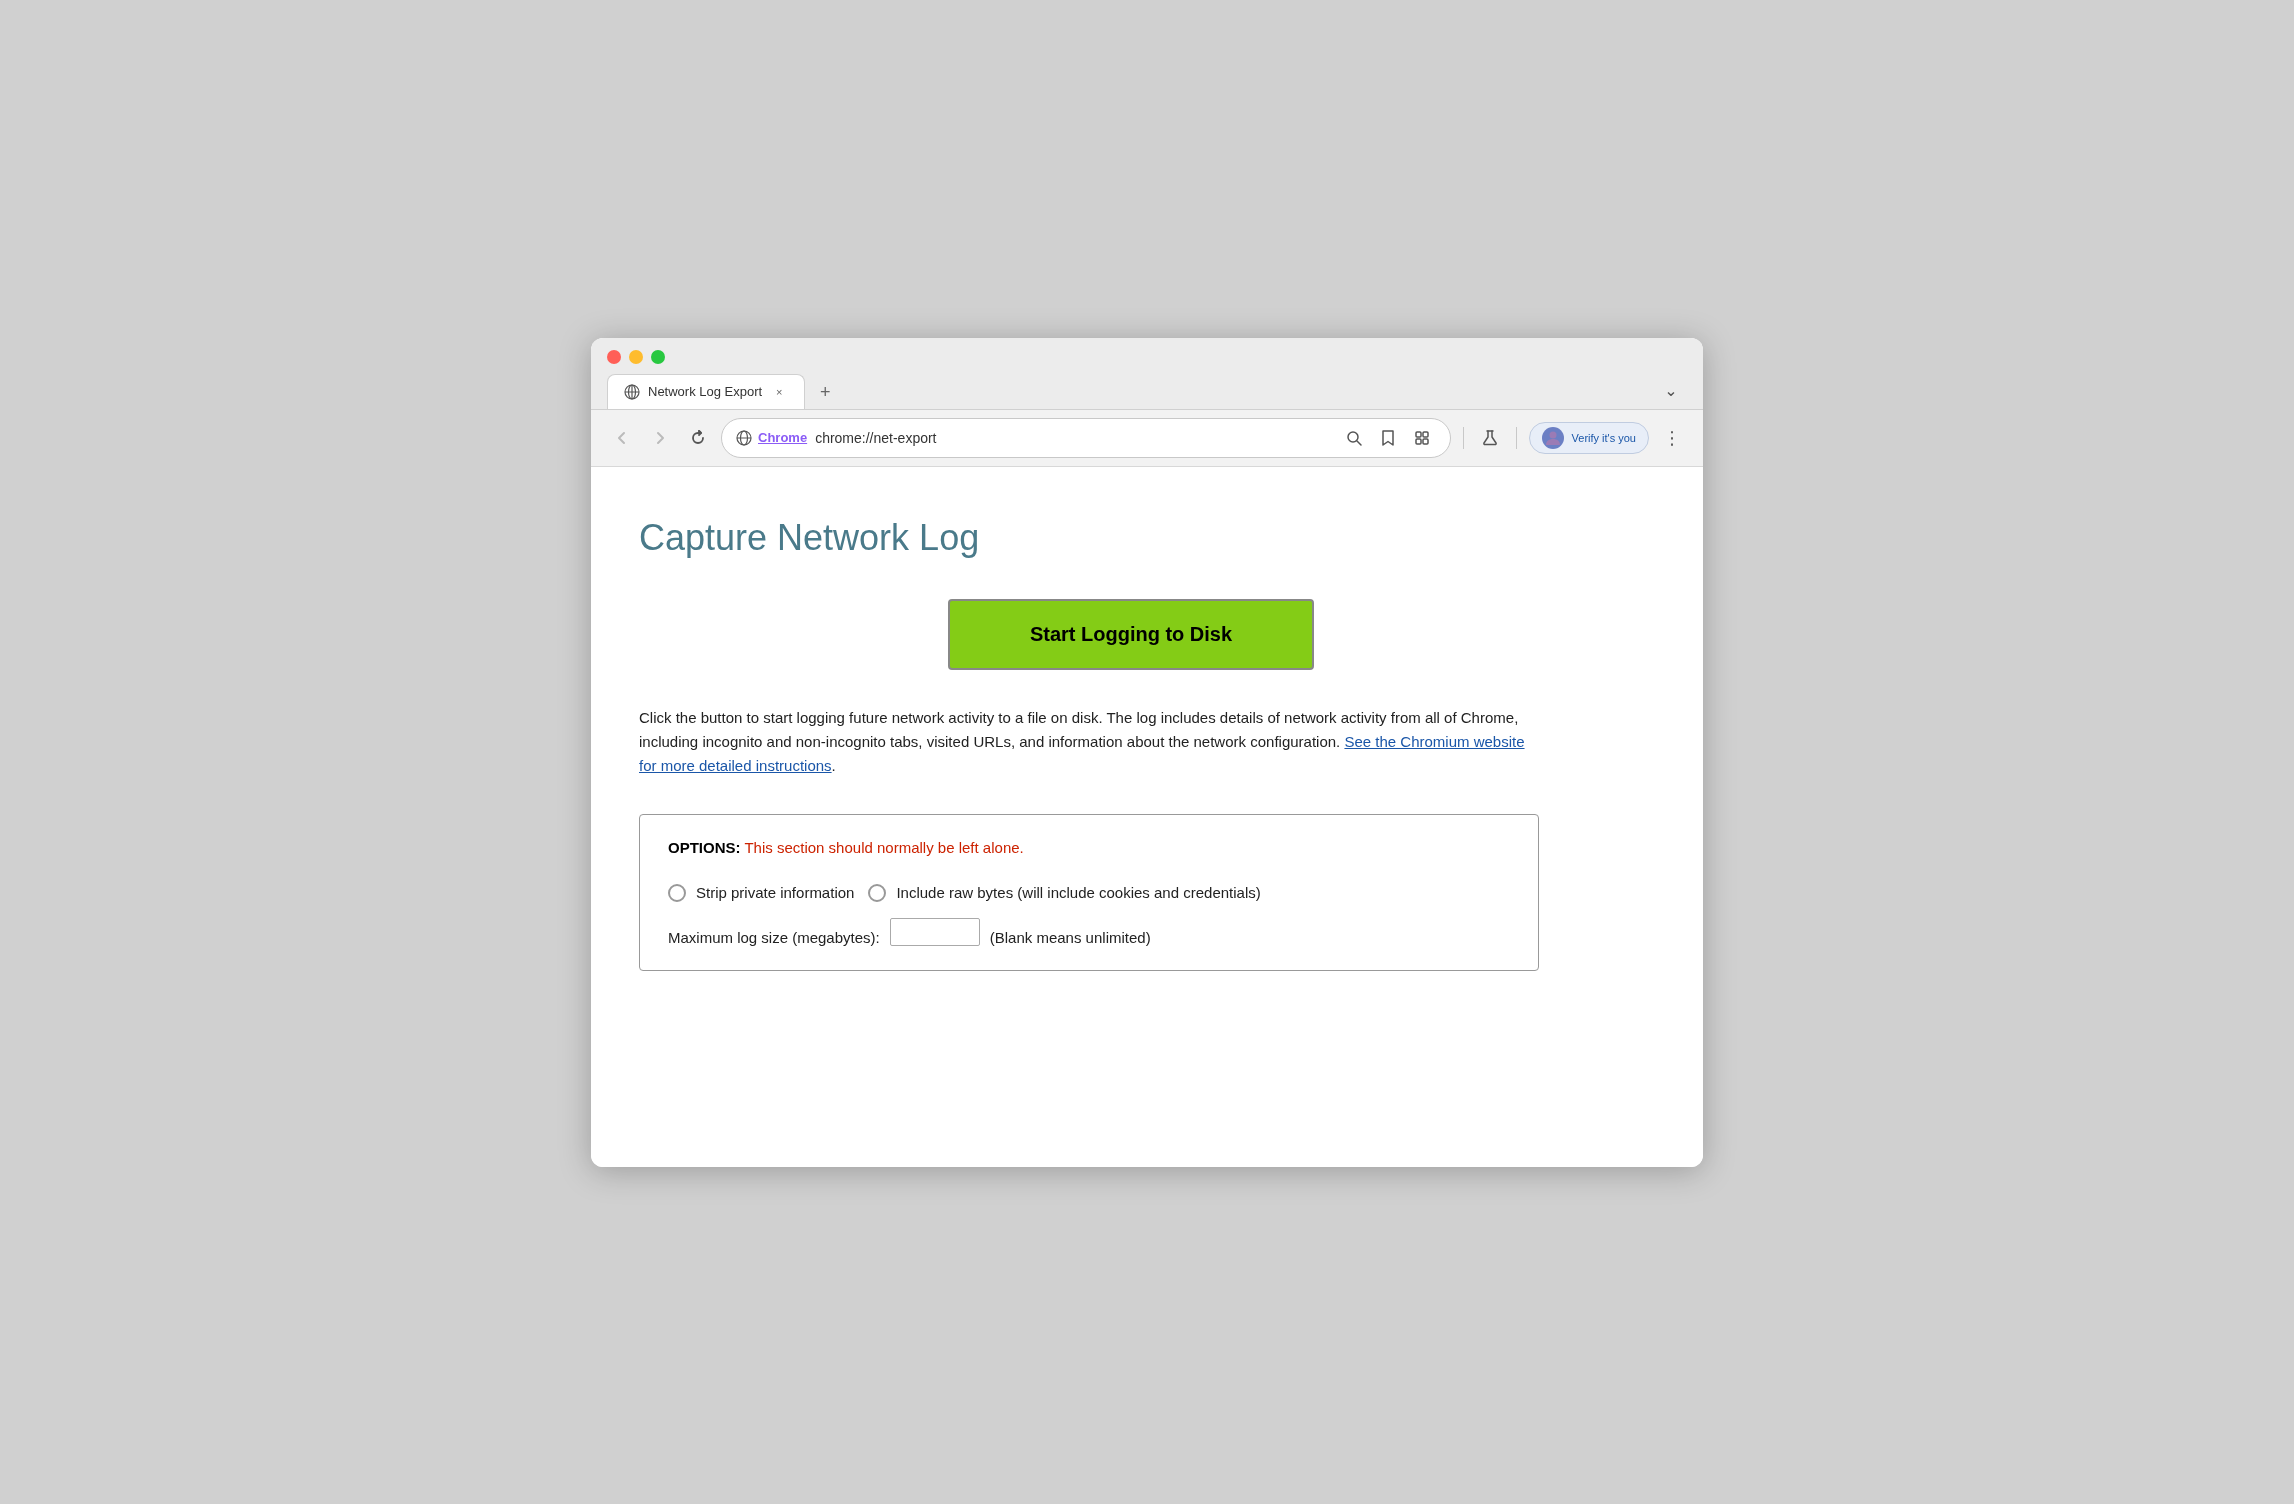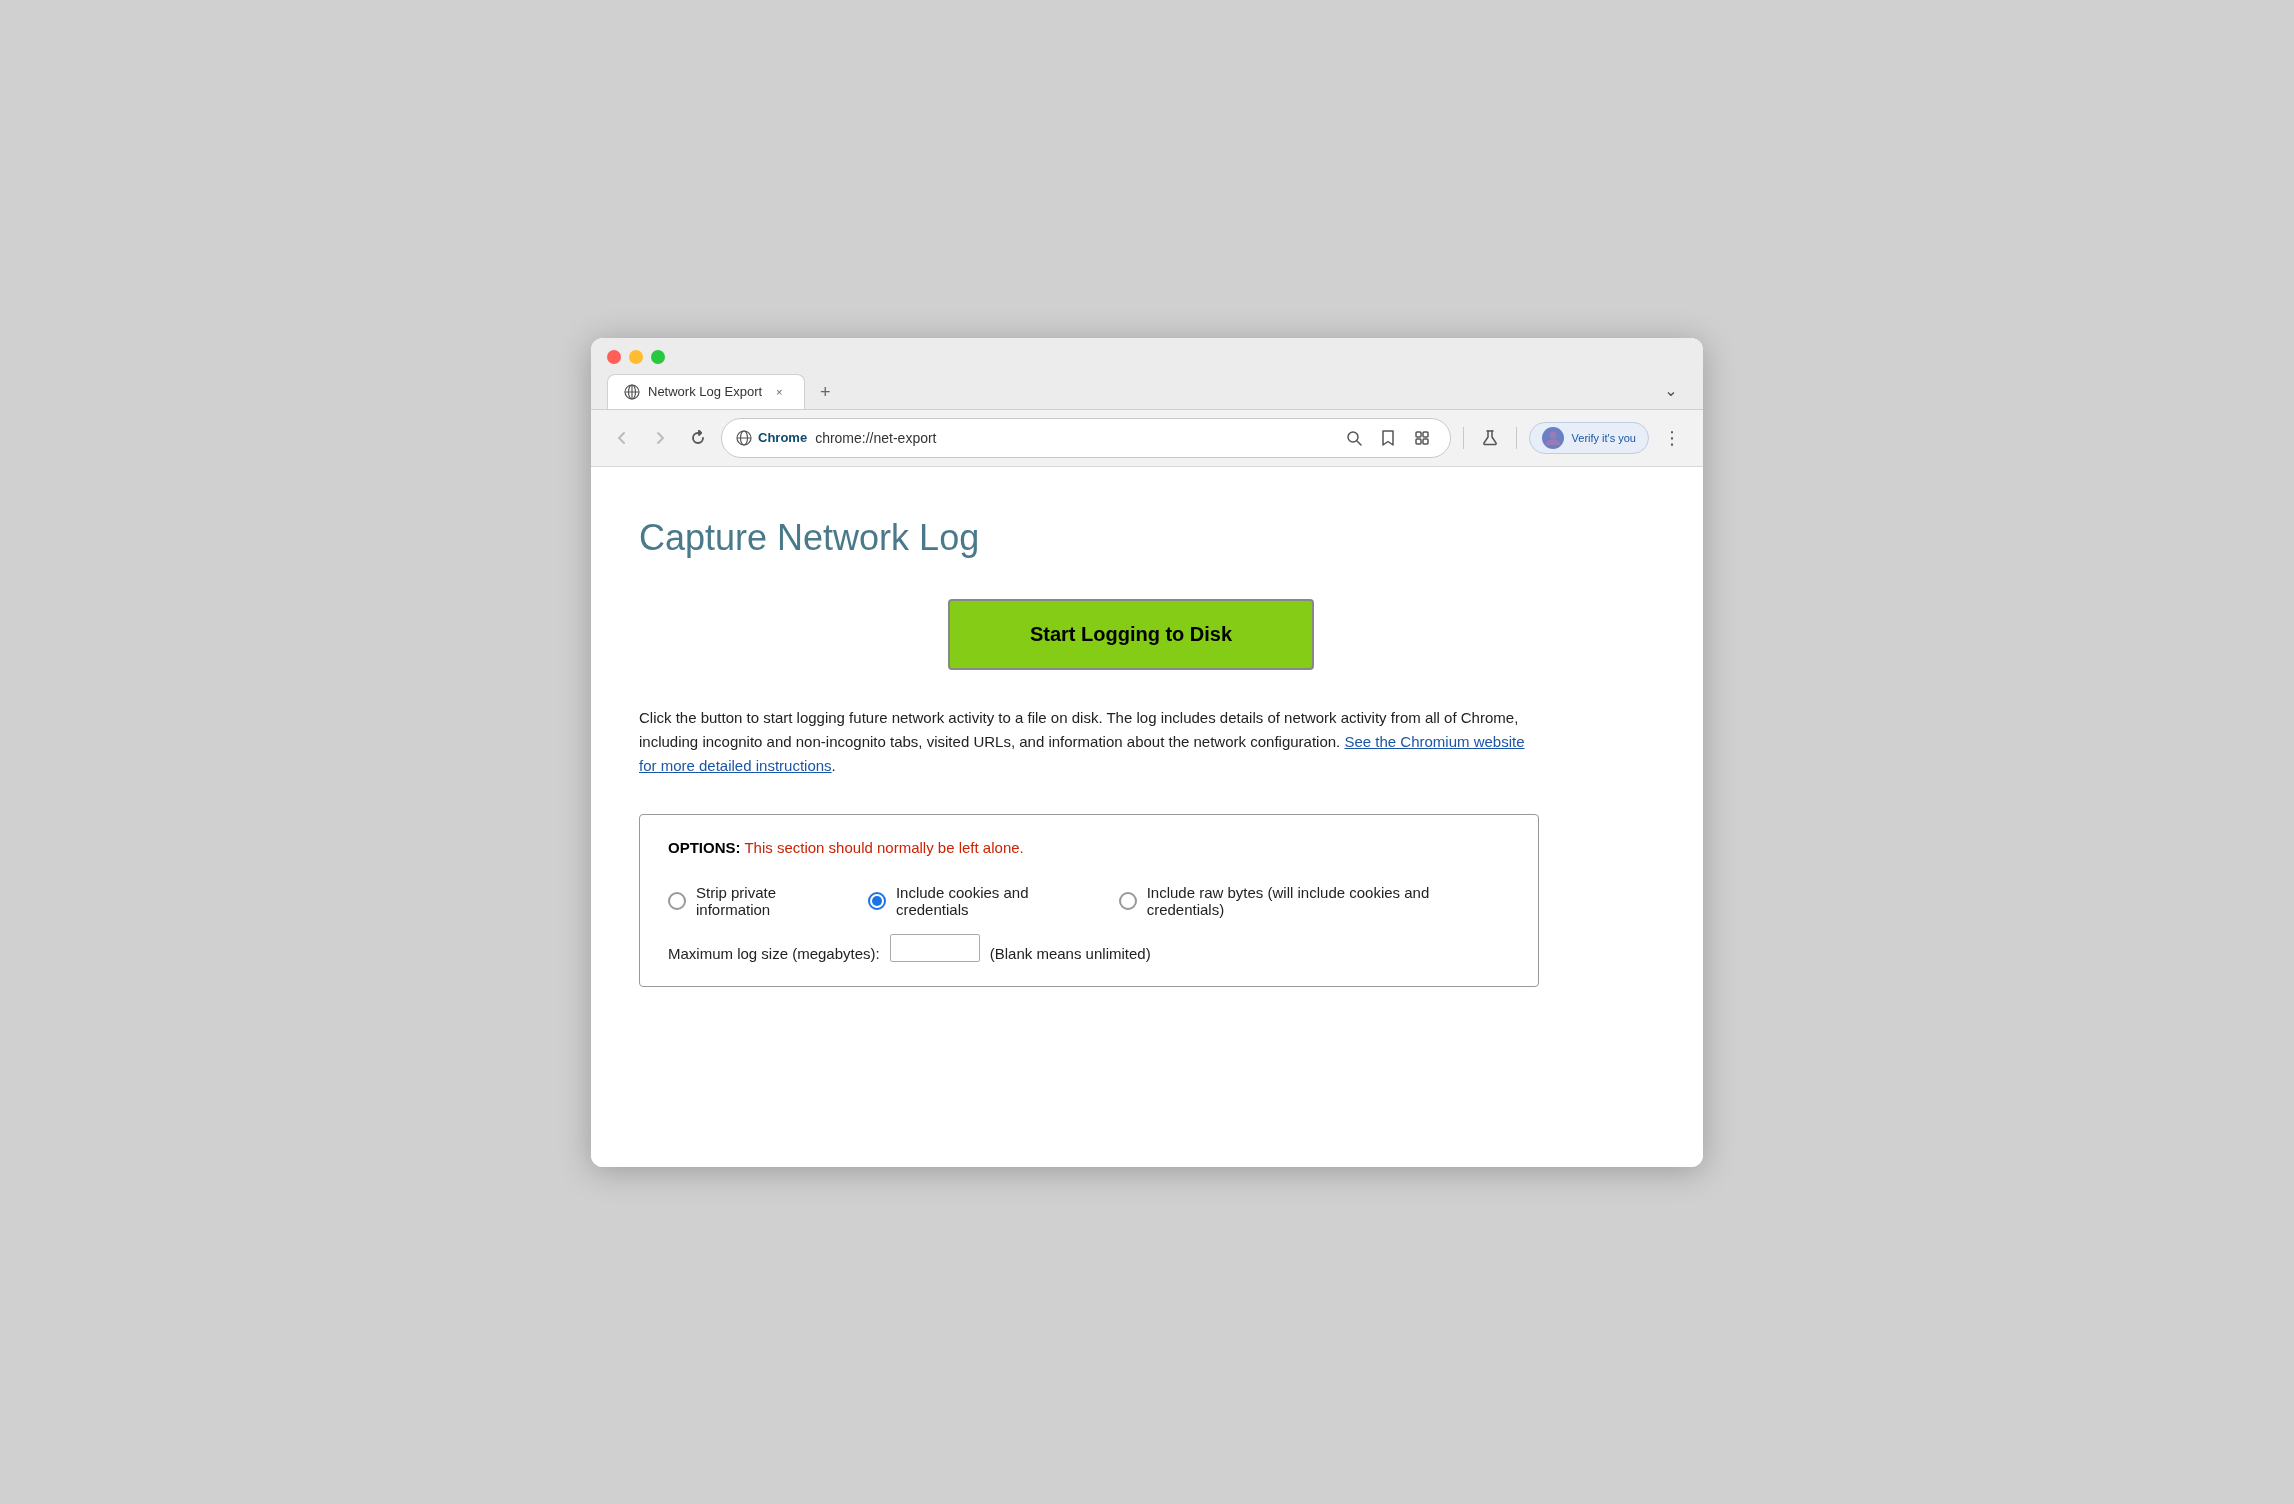--- a/index.html
+++ b/index.html
@@ -403,21 +403,21 @@
       </svg>
     </div>
 
     <div class="address-bar">
       <div class="address-bar-icon">
         <svg width="16" height="16" viewBox="0 0 16 16" fill="none">
           <circle cx="8" cy="8" r="7" stroke="#555" stroke-width="1.2" fill="none"></circle>
           <ellipse cx="8" cy="8" rx="3.5" ry="7" stroke="#555" stroke-width="1.2" fill="none"></ellipse>
           <line x1="1" y1="8" x2="15" y2="8" stroke="#555" stroke-width="1.2"></line>
         </svg>
-        <span style="font-weight:600; font-size:13px; color:#0c4a6e;">Chrome</span>
+        <span style="font-weight:600; font-size:13px; color:#8b5cf6;text-decoration:underline;">Chrome</span>
       </div>
       <span class="address-text">chrome://net-export</span>
       <div class="address-icons">
         <div class="address-icon-btn">
           <svg width="18" height="18" viewBox="0 0 18 18" fill="none">
             <circle cx="8" cy="8" r="5" stroke="#555" stroke-width="1.5" fill="none"></circle>
             <line x1="12" y1="12" x2="16" y2="16" stroke="#555" stroke-width="1.5" stroke-linecap="round"></line>
           </svg>
         </div>
         <div class="address-icon-btn">
@@ -476,26 +476,20 @@
       <div class="options-header">
         <span class="bold">OPTIONS:</span><span class="warning"> This section should normally be left alone.</span>
       </div>
 
       <div class="radio-group">
         <label class="radio-item">
           <div class="radio-input"></div>
           <span>Strip private information</span>
         </label>
 
-        <label class="radio-item">
-          <div class="radio-input checked">
-            <div class="radio-dot"></div>
-          </div>
-          <span>Include cookies and credentials</span>
-        </label>
 
         <label class="radio-item">
           <div class="radio-input"></div>
           <span>Include raw bytes (will include cookies and credentials)</span>
         </label>
       </div>
 
       <div class="max-log-row">
         <span>Maximum log size (megabytes):</span>
         <input class="max-log-input" type="text" value="" style="">

